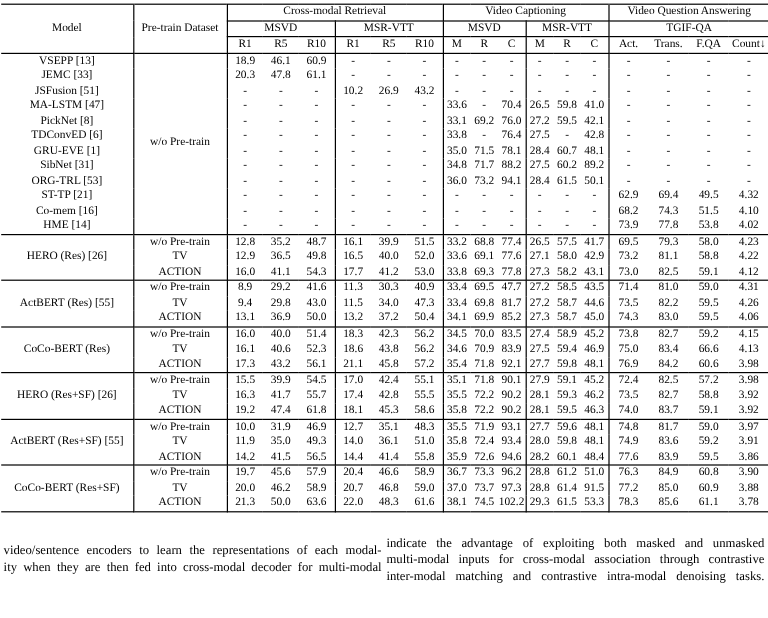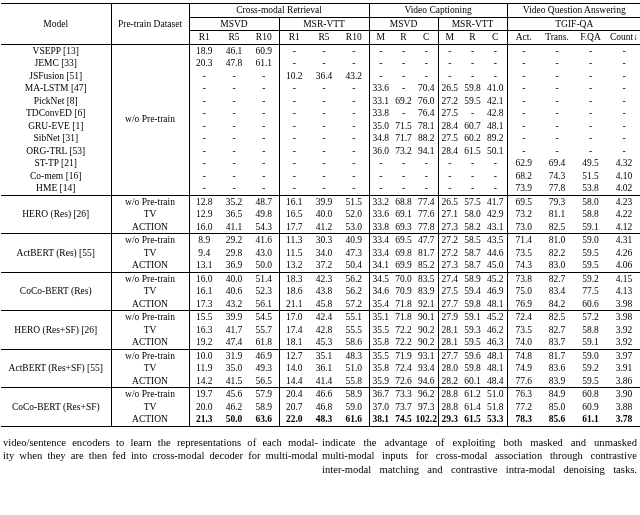--- a/index.html
+++ b/index.html
@@ -7,23 +7,23 @@
     font-family:"Liberation Serif", serif; overflow:hidden; }
   .page { padding:3px 1px 0 1px; }
 
   table.results { width:638px; border-collapse:collapse; table-layout:fixed;
     border-top:1px solid #000; }
   th, td { font-size:9.5px; font-weight:normal; text-align:center;
     vertical-align:middle; padding:1px 0; line-height:10.5px;
     white-space:nowrap; overflow:hidden; }
   .bR { border-right:1px solid #000; }
   .bB { border-bottom:1px solid #000; }
-  .b  { font-weight:bold; }
+  .b  { font-weight:normal; }
 
-  .footnote { display:flex; gap:4px; margin-top:9px; padding:0 2px; }
+  .footnote { display:flex; gap:4px; margin-top:20px; padding:0 2px;align-items:center; }
   .fcol { flex:1; min-width:0; font-size:10.6px; line-height:13.8px; }
   .fline { text-align:justify; text-align-last:justify; }
 </style>
 </head>
 <body>
 
 <div class="page">
   <table class="results">
     <colgroup id="cols">
         <col style="width: 110px;">
@@ -118,21 +118,21 @@
           <td>-</td>
           <td>-</td>
           <td>-</td>
         </tr>
         <tr>
           <td class="bR">JSFusion [51]</td>
           <td>-</td>
           <td>-</td>
           <td class="bR">-</td>
           <td>10.2</td>
-          <td>36.4</td>
+          <td>26.9</td>
           <td class="bR">43.2</td>
           <td>-</td>
           <td>-</td>
           <td class="bR">-</td>
           <td>-</td>
           <td>-</td>
           <td class="bR">-</td>
           <td>-</td>
           <td>-</td>
           <td>-</td>
@@ -454,21 +454,21 @@
           <td>43.8</td>
           <td class="bR">56.2</td>
           <td>34.6</td>
           <td>70.9</td>
           <td class="bR">83.9</td>
           <td>27.5</td>
           <td>59.4</td>
           <td class="bR">46.9</td>
           <td>75.0</td>
           <td>83.4</td>
-          <td>77.5</td>
+          <td>66.6</td>
           <td>4.13</td>
         </tr>
         <tr>
           <td class="bR bB">ACTION</td>
           <td class="bB">17.3</td>
           <td class="bB">43.2</td>
           <td class="bR bB">56.1</td>
           <td class="bB">21.1</td>
           <td class="bB">45.8</td>
           <td class="bR bB">57.2</td>
@@ -625,21 +625,21 @@
           <td>46.2</td>
           <td class="bR">58.9</td>
           <td>20.7</td>
           <td>46.8</td>
           <td class="bR">59.0</td>
           <td>37.0</td>
           <td>73.7</td>
           <td class="bR">97.3</td>
           <td>28.8</td>
           <td>61.4</td>
-          <td class="bR">51.8</td>
+          <td class="bR">91.5</td>
           <td>77.2</td>
           <td>85.0</td>
           <td>60.9</td>
           <td>3.88</td>
         </tr>
         <tr>
           <td class="bR bB">ACTION</td>
           <td class="bB b">21.3</td>
           <td class="bB b">50.0</td>
           <td class="bR bB b">63.6</td>

